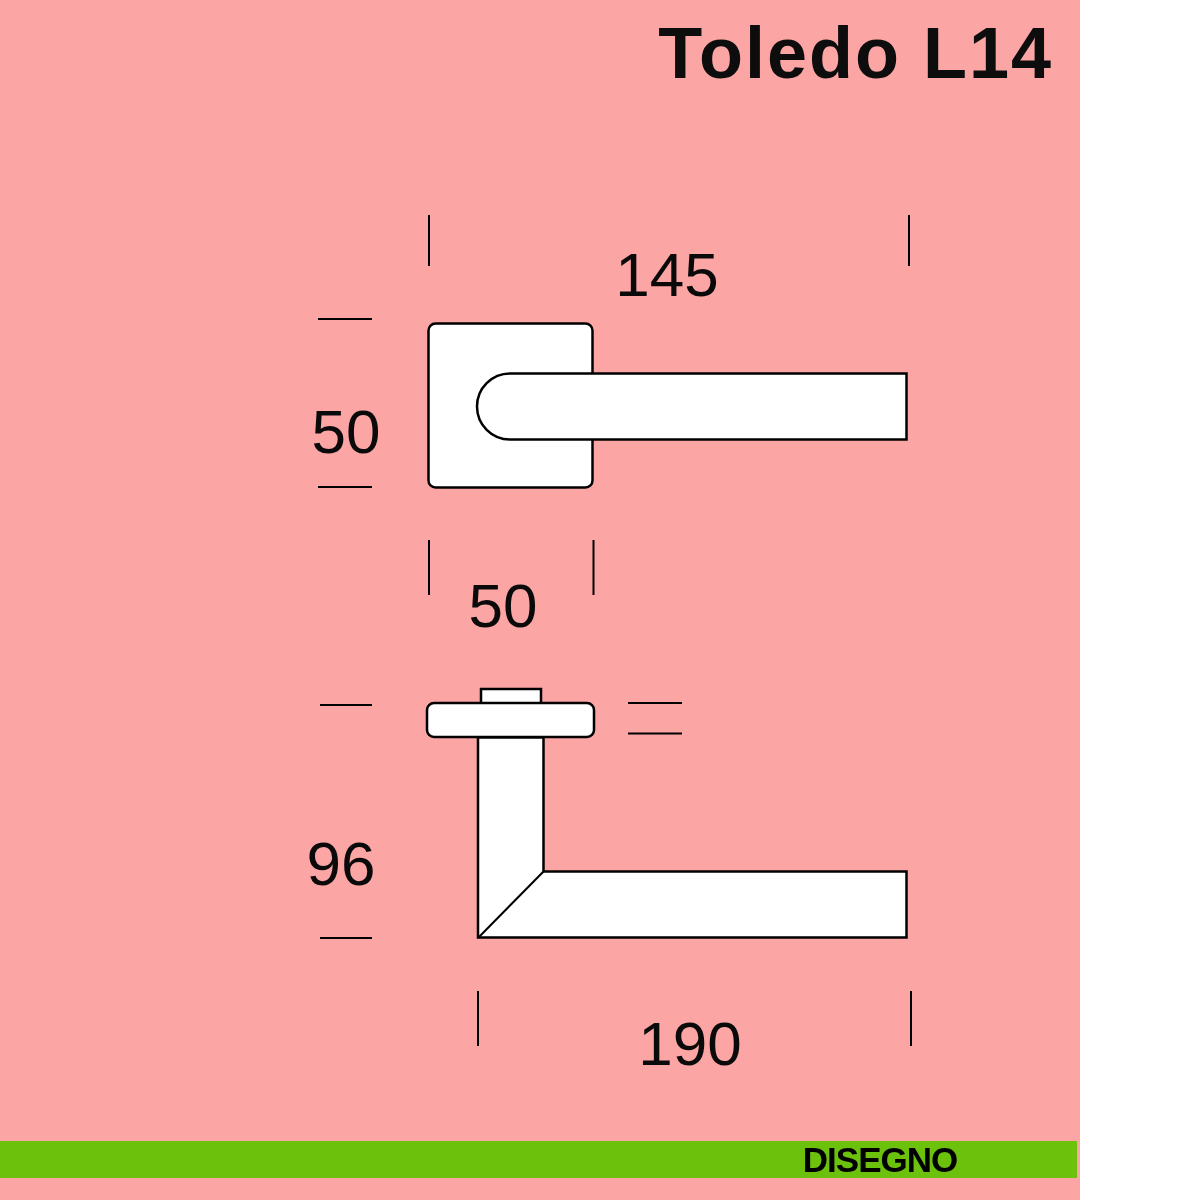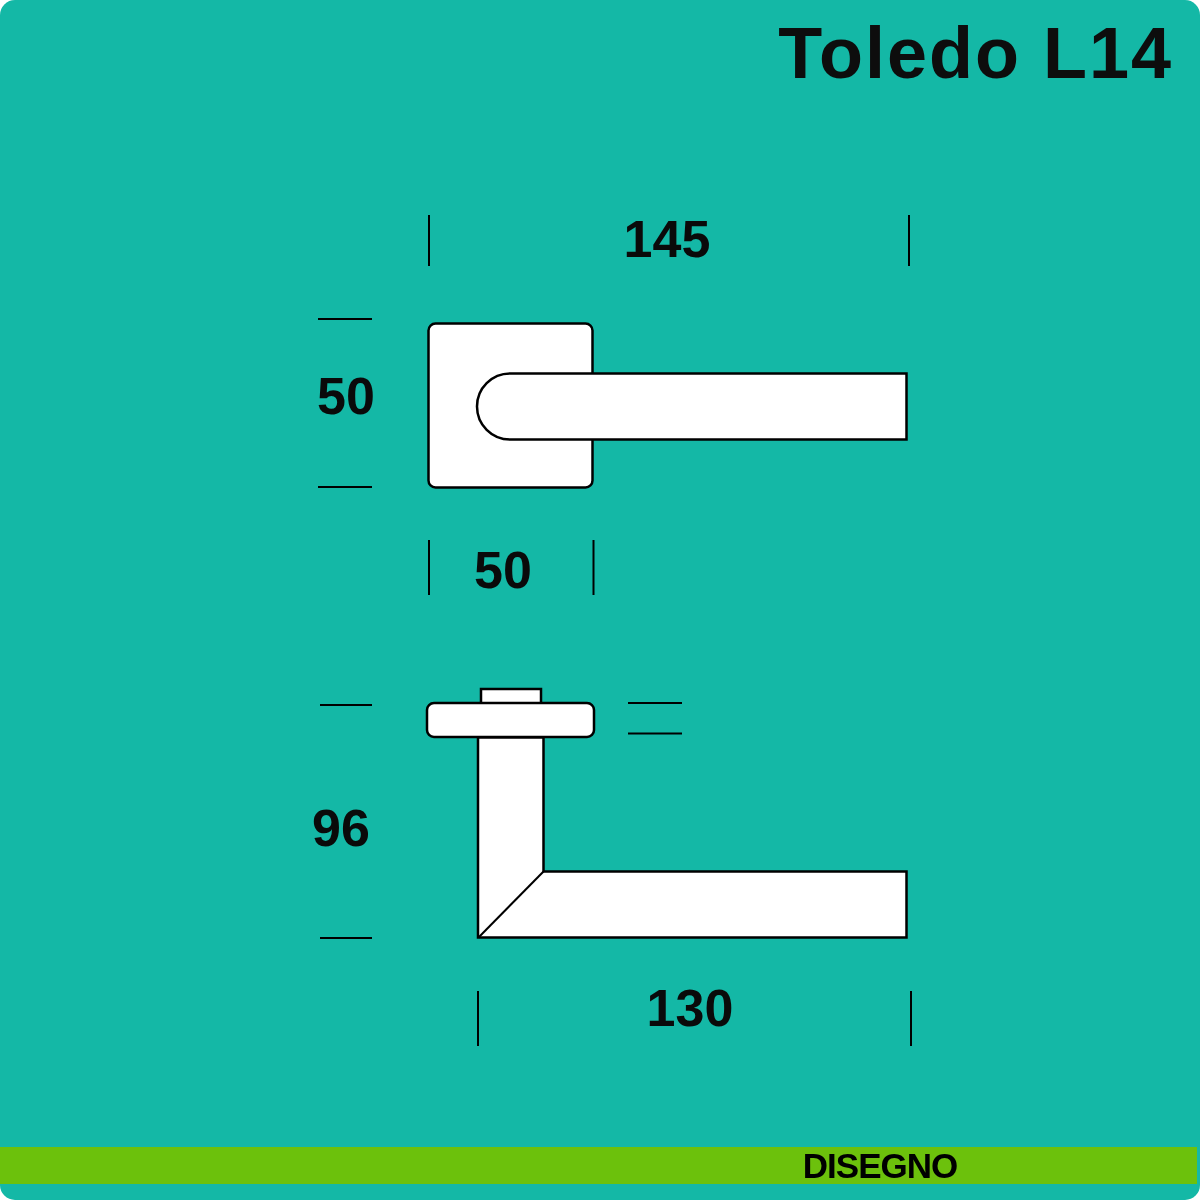--- a/index.html
+++ b/index.html
@@ -3,50 +3,50 @@
 <meta charset="utf-8">
 <style>
   html, body {
     margin: 0;
     padding: 0;
     background: #ffffff;
     font-family: "Liberation Sans", sans-serif;
   }
   .page {
     position: relative;
-    width: 1200px;
+    width: 1080px;
     height: 1200px;
-    background: #14b8a6;
+    background: #fca5a5;
     overflow: hidden;
-    border-radius: 15px;
   }
   .title {
     position: absolute;
     top: 17px;
     right: 27px;
     font-size: 72px;
     font-weight: 700;
     letter-spacing: 2px;
     line-height: 1;
     color: #0d0d0d;
     white-space: nowrap;
   }
   .drawing-svg {
     position: absolute;
     left: 0;
     top: 0;
   }
   .dim {
     position: absolute;
     transform: translate(-50%, -50%);
-    font-size: 52px;
-    font-weight: 700;
+    font-size: 62px;
+    font-weight: 400;
     line-height: 1;
     color: #0a0a0a;
     white-space: nowrap;
+    margin-top: 36px;
   }
   .dim-145 { left: 667px; top: 239px; }
   .dim-50h { left: 346px; top: 396px; }
   .dim-50w { left: 503px; top: 570px; }
   .dim-10  { left: 741px; top: 712px; }
   .dim-71  { left: 341px; top: 828px; }
   .dim-130 { left: 690px; top: 1008px; }
   .footer-bar {
     position: absolute;
     left: 0;
@@ -102,19 +102,19 @@
       <line x1="320" y1="938" x2="372" y2="938"></line>
       <line x1="478" y1="991" x2="478" y2="1046"></line>
       <line x1="911" y1="991" x2="911" y2="1046"></line>
     </g>
   </svg>
 
   <div class="dim dim-145">145</div>
   <div class="dim dim-50h">50</div>
   <div class="dim dim-50w">50</div>
   <div class="dim dim-71">96</div>
-  <div class="dim dim-130">130</div>
+  <div class="dim dim-130">190</div>
 
-  <div class="footer-bar" style="background: rgb(108, 193, 12); margin-top: 6px;">
+  <div class="footer-bar" style="background: rgb(108, 193, 12);">
     <div class="footer-brand">DISEGNO</div>
   </div>
 
 </div>
 
 </body></html>

